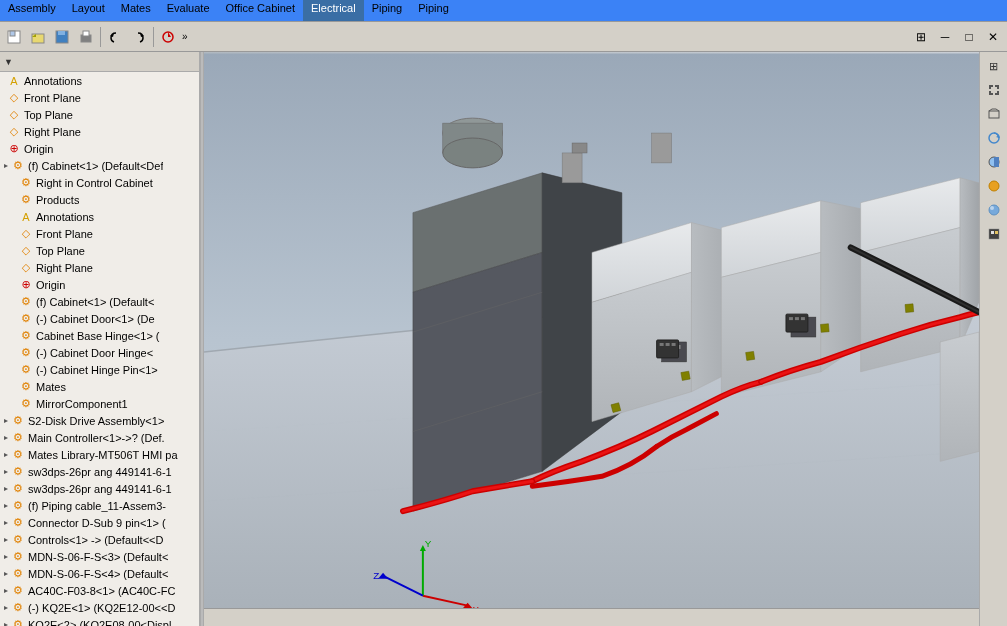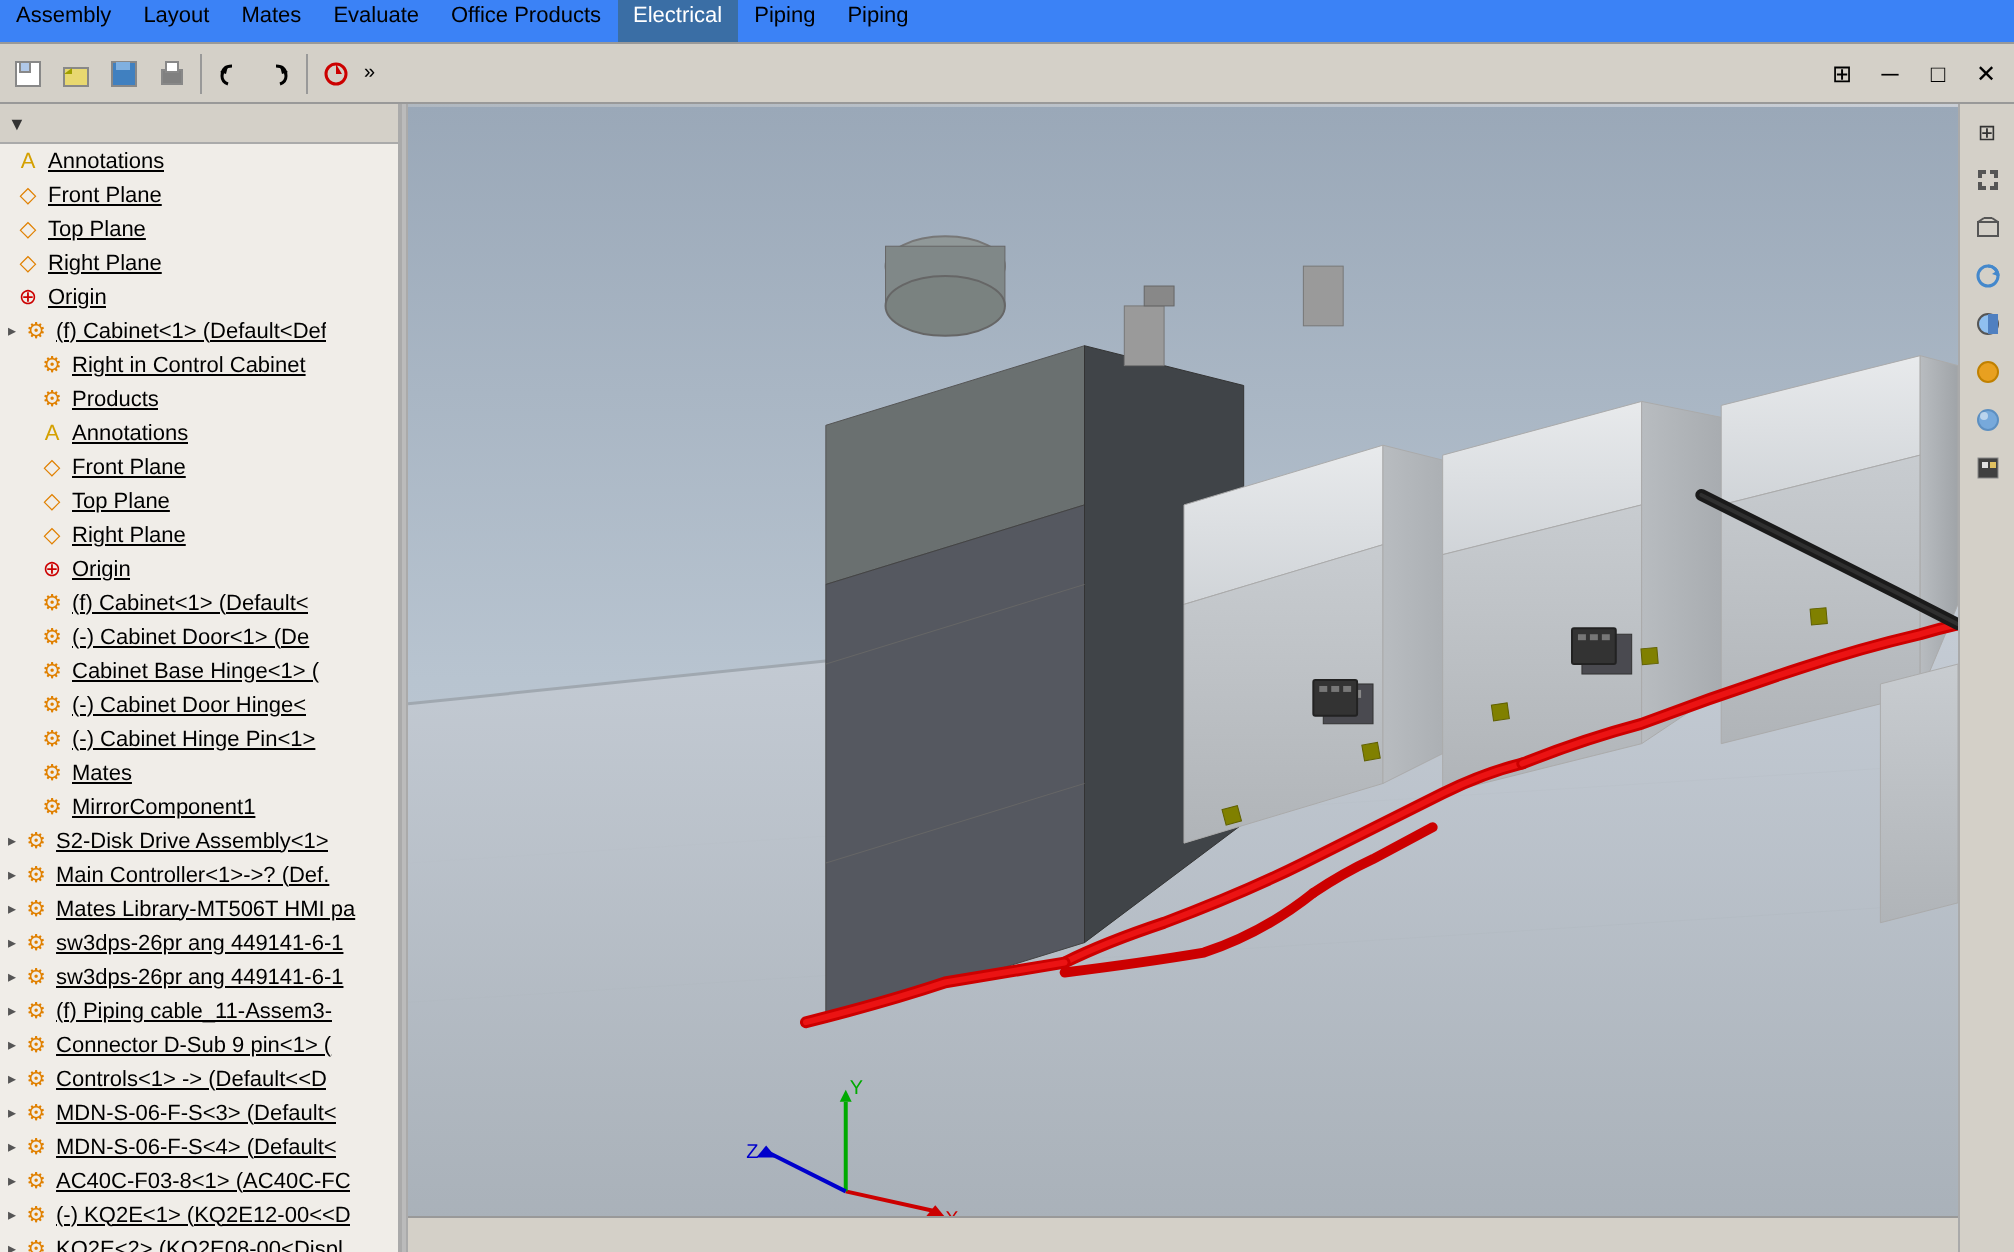--- a/index.html
+++ b/index.html
@@ -37,21 +37,21 @@
     }
     #feature-tree-header {
       display: flex; align-items: center; background: #d4d0c8; border-bottom: 1px solid #aaa; height: 20px; padding: 2px 4px;
     }
     .tree-toggle { font-size: 9px; cursor: pointer; margin-right: 2px; color: #333; }
     .tree-item {
       display: flex; align-items: center; padding: 1px 4px; cursor: pointer; white-space: nowrap; font-size: 11px;
       height: 17px; overflow: hidden;
     }
     .tree-icon { width: 16px; height: 16px; display: inline-flex; align-items: center; justify-content: center; margin-right: 2px; flex-shrink: 0; }
-    .tree-label { overflow: hidden; text-overflow: ellipsis; text-decoration: underline; }
+    .tree-label { overflow: hidden; text-overflow: ellipsis; }
 
     
     #viewport {
       flex: 1; position: relative; overflow: hidden; background: #1a1a2a;
     }
 
     
     #scene-bg {
       position: absolute; inset: 0;
       background: linear-gradient(160deg, #b0b8c0 0%, #c8cdd4 30%, #d8dde4 60%, #a8b0b8 100%);
@@ -86,21 +86,21 @@
     }
   </style>
 </head>
 <body>
 
 <div id="menubar">
   <div class="menu-item">Assembly</div>
   <div class="menu-item">Layout</div>
   <div class="menu-item">Mates</div>
   <div class="menu-item">Evaluate</div>
-  <div class="menu-item">Office Products</div>
+  <div class="menu-item">Office Cabinet</div>
   <div class="menu-item active">Electrical</div>
   <div class="menu-item">Piping</div>
   <div class="menu-item">Piping</div>
 </div>
 
 <div id="toolbar">
   <div class="toolbar-btn">
     <svg width="14" height="14">
         <rect x="1" y="1" width="12" height="12" fill="white" stroke="#888" stroke-width="1"></rect>
         <rect x="3" y="1" width="5" height="5" fill="#b0c8e8" stroke="#888"></rect>

